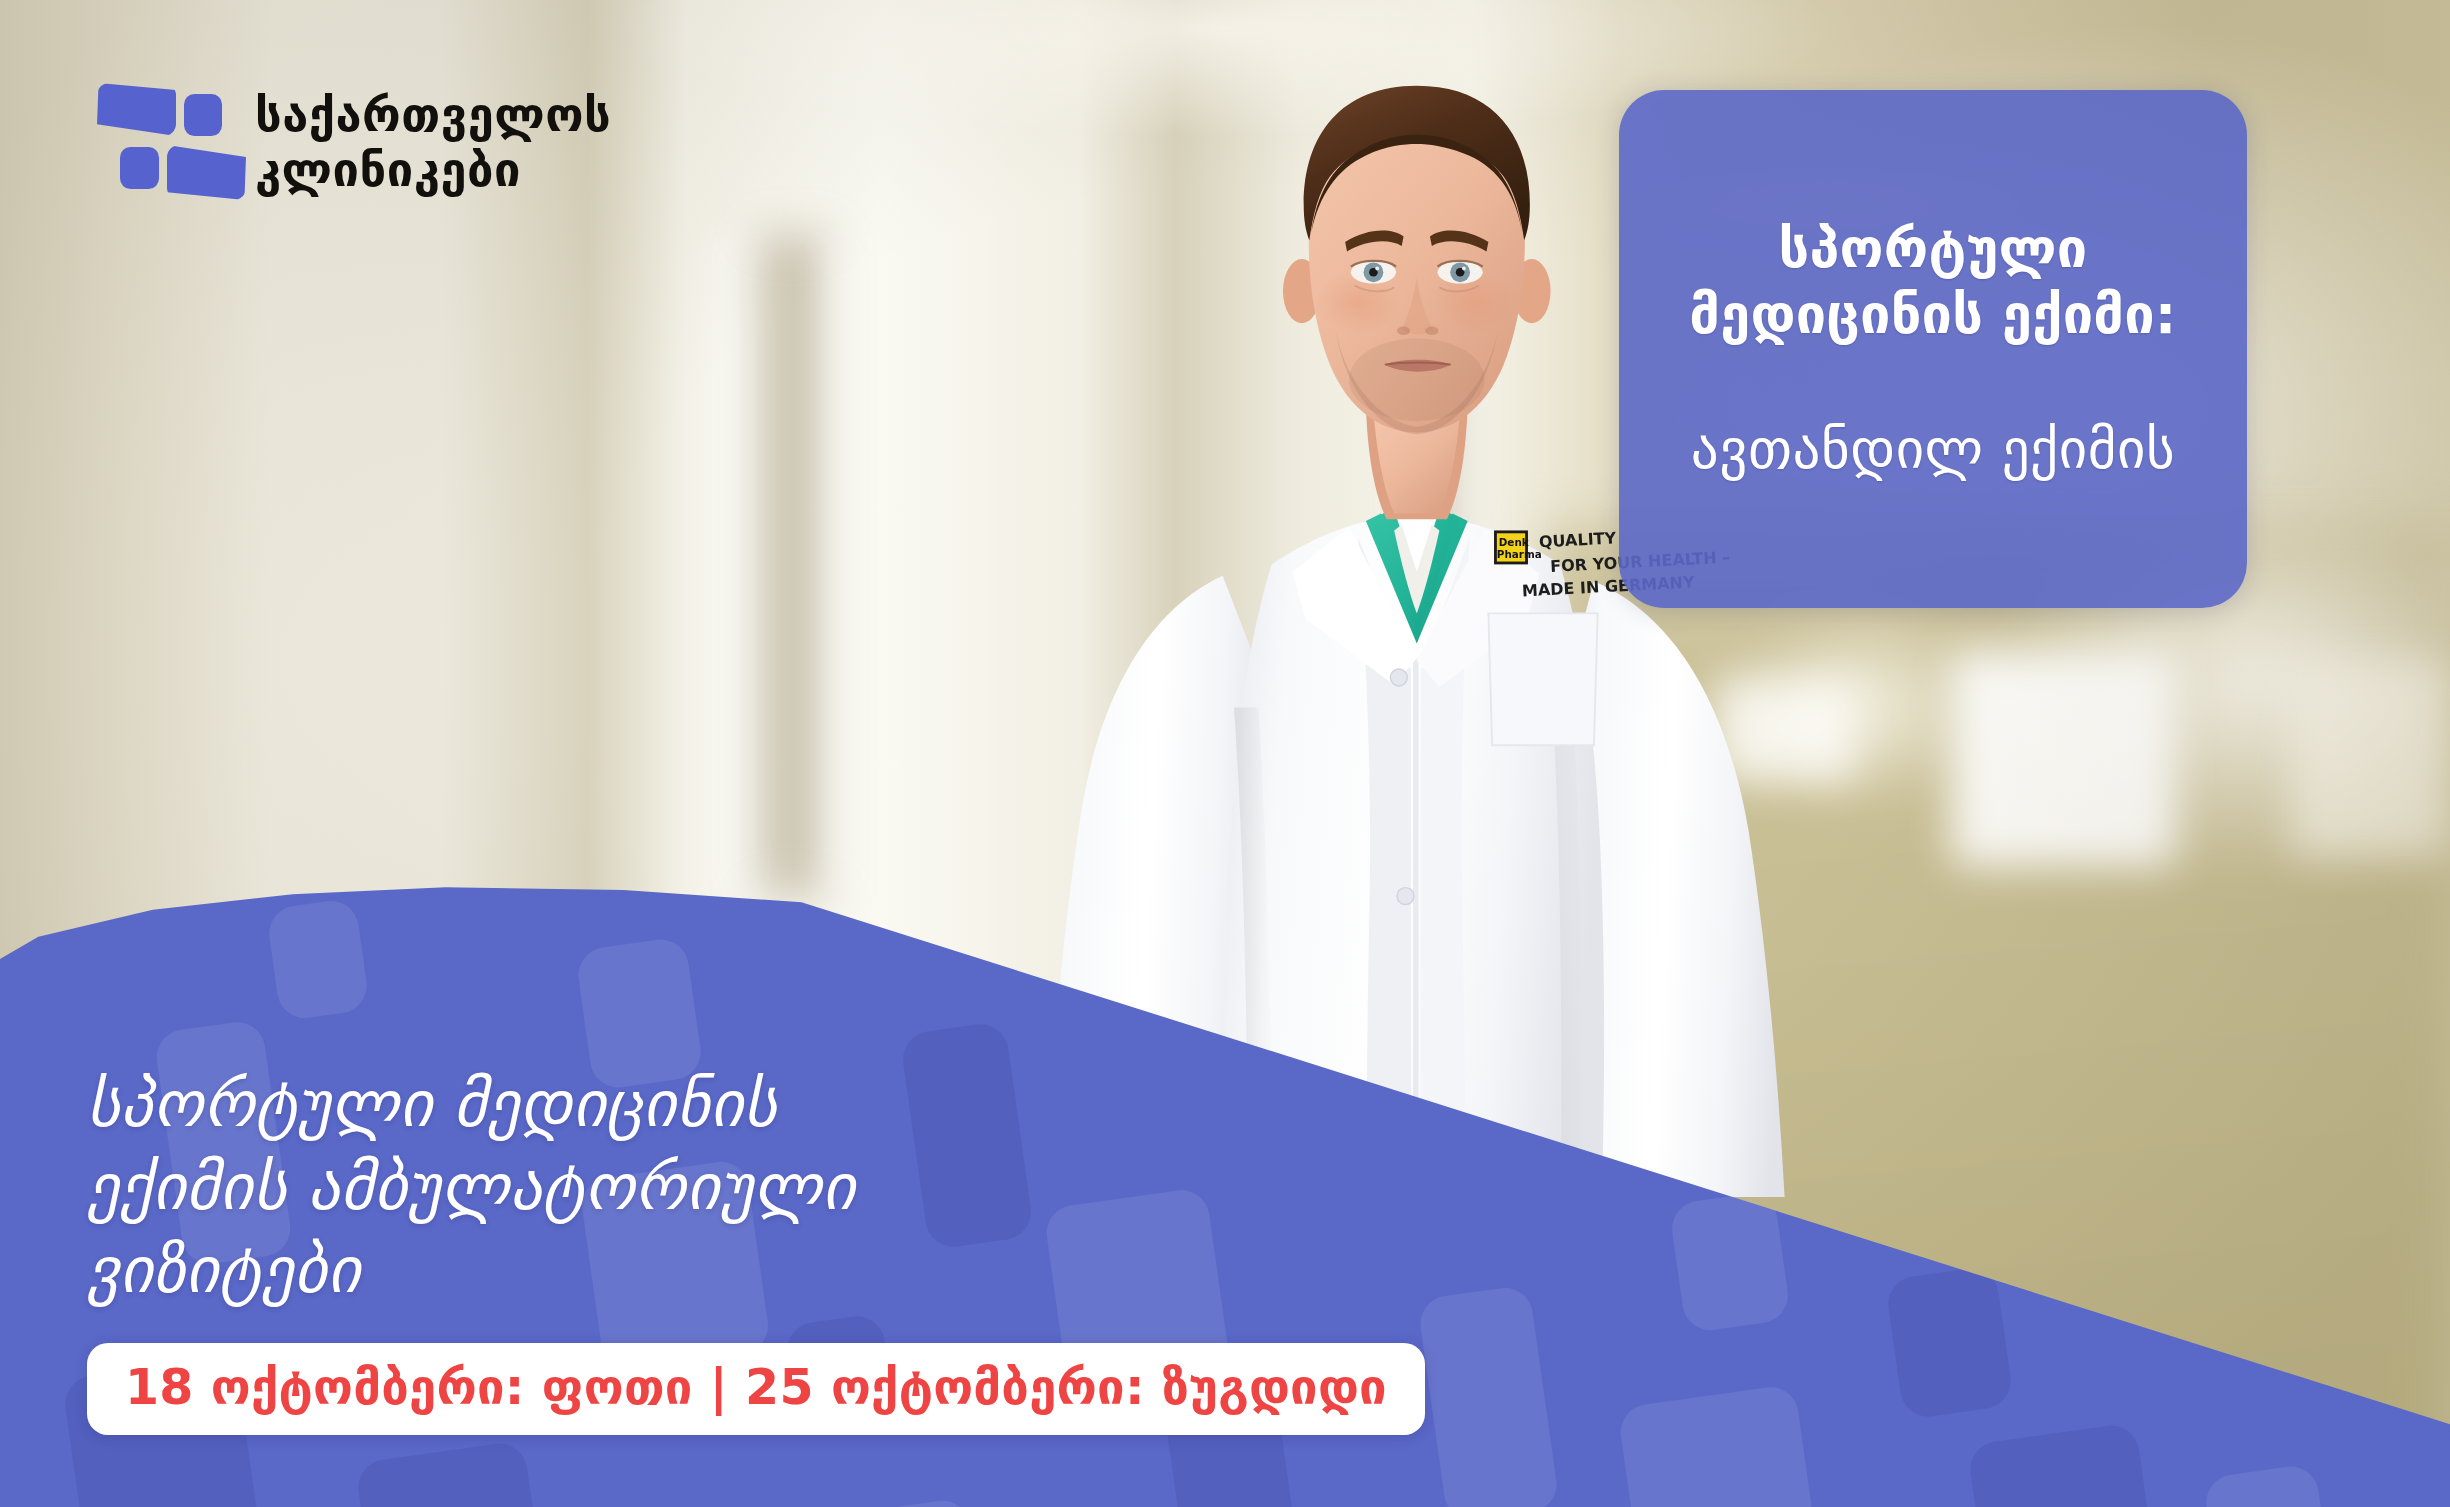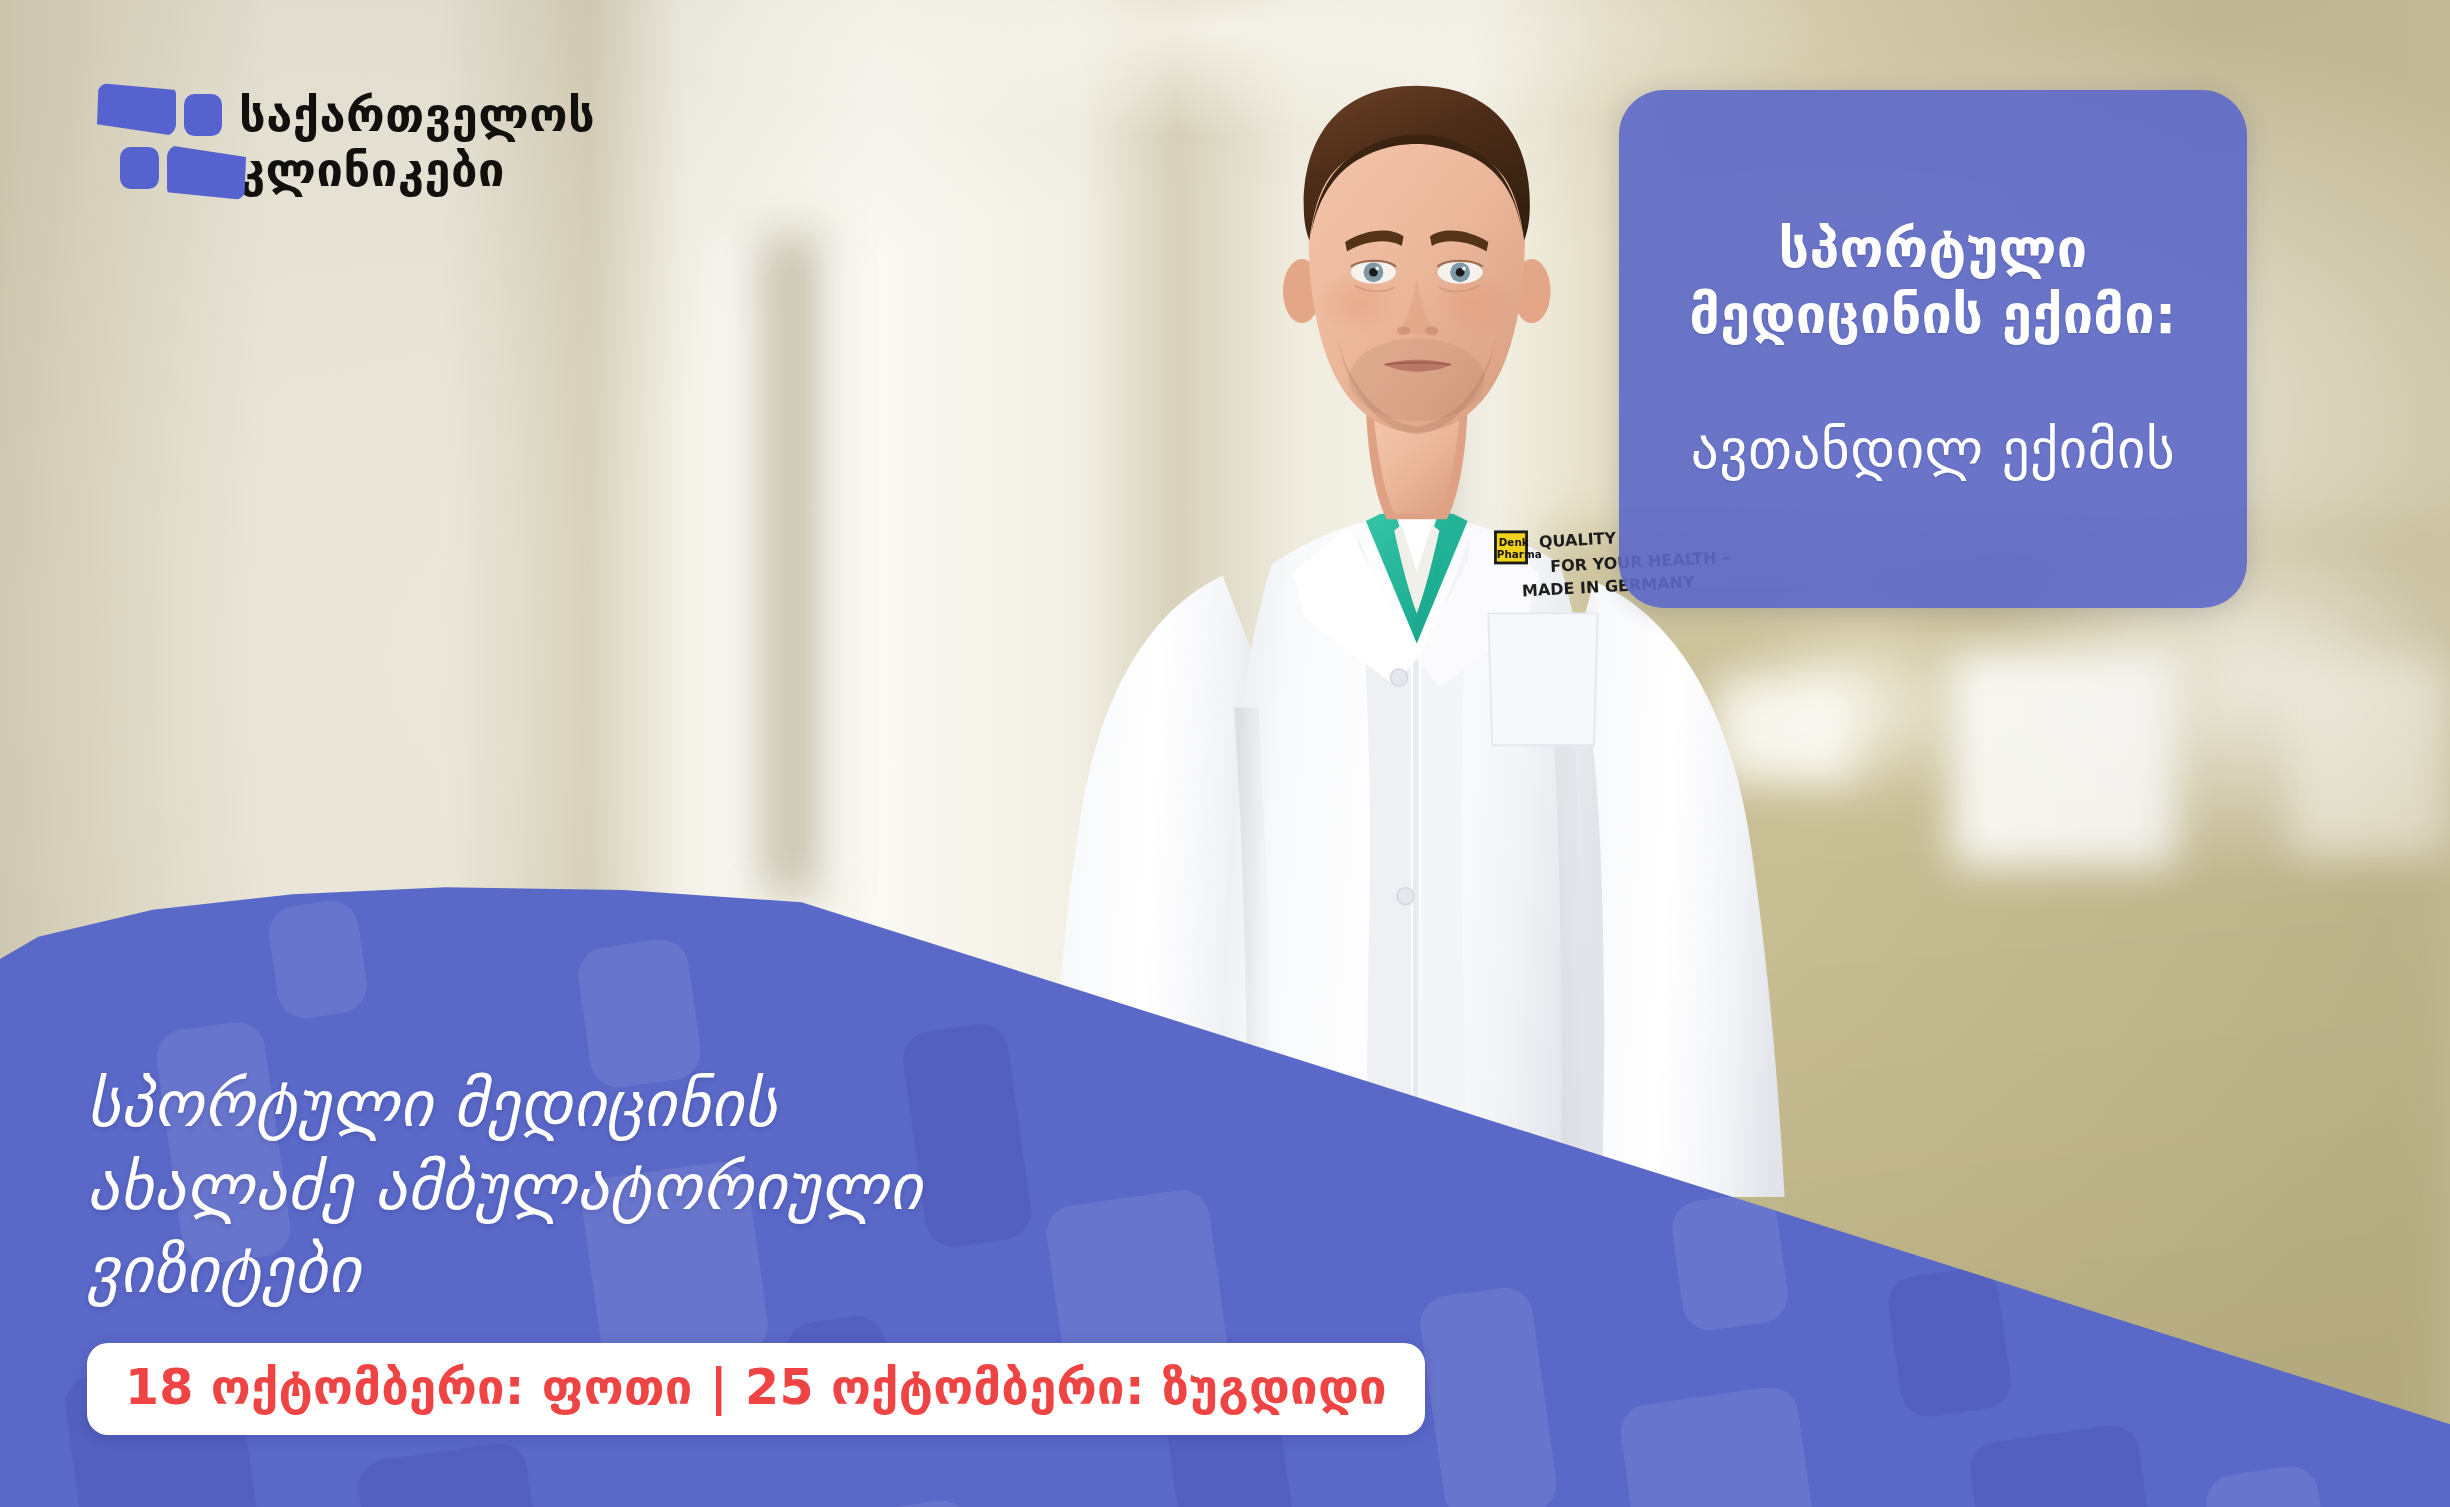--- a/index.html
+++ b/index.html
@@ -140,21 +140,21 @@
     background:#ffffff; border-radius:21px;
     padding:20px 38px 23.6px 38px;
     box-shadow:0 2.8px 13px rgba(30,36,90,.18);
   }
   #date-pill .dt{
     color:#ef4444; font-size:49px; line-height:1; font-weight:bold;
     letter-spacing:0.2px; white-space:nowrap;
   }
 
   
-  #logo{ position:absolute; left:97px; top:83px; display:flex; align-items:center; gap:18px; }
+  #logo{ position:absolute; left:97px; top:83px; display:flex; align-items:center; gap:34px; }
   #logo .mark{ position:relative; width:124px; height:118px; }
   #logo .mark > *{ position:absolute; background:#5663ce; }
   #logo .mark .tl{
     left:0; top:0; width:79px; height:53px;
     border-radius:12.3px;
     clip-path:polygon(2% 0%, 100% 13%, 100% 100%, 0% 78%);
   }
   #logo .mark .tr{ left:87px; top:11.3px; width:38px; height:42px; border-radius:10.4px; }
   #logo .mark .bl{ left:22.6px; top:64px; width:39px; height:42px; border-radius:10.4px; }
   #logo .mark .br{
@@ -382,21 +382,21 @@
       <div class="pat lite" style="left:848px;  top:622px; width:170px; height:188px; transform:rotate(-8deg)"></div>
       <div class="pat lite" style="left:311px;  top:17px;  width:90px;  height:113px; transform:rotate(-8deg)"></div>
       <div class="pat dark" style="left:829px;  top:433px; width:98px; height:113px; transform:rotate(-8deg)"></div>
     </div>
    </div>
   </div>
 
   <div id="copy">
     <div id="headline">
       <div>სპორტული მედიცინის</div>
-      <div>ახალაძე ამბულატორიული</div>
+      <div>ექიმის ამბულატორიული</div>
       <div>ვიზიტები</div>
     </div>
     <div id="date-pill">
       <span class="dt">18 ოქტომბერი: ფოთი | 25 ოქტომბერი: ზუგდიდი</span>
     </div>
   </div>
 
   <div id="logo">
     <div class="mark">
       <div class="tl"></div>

